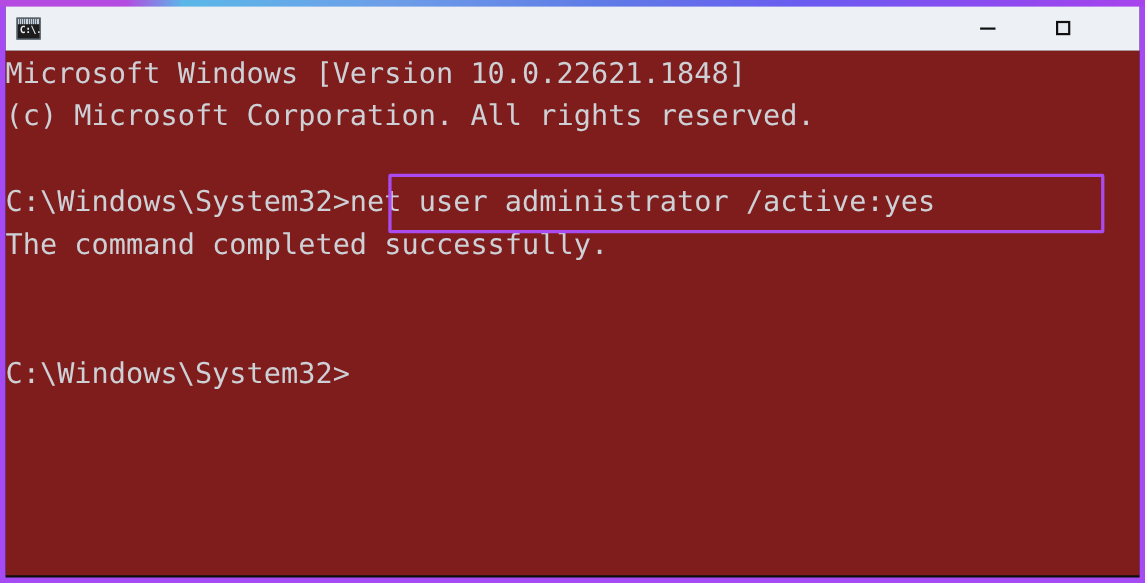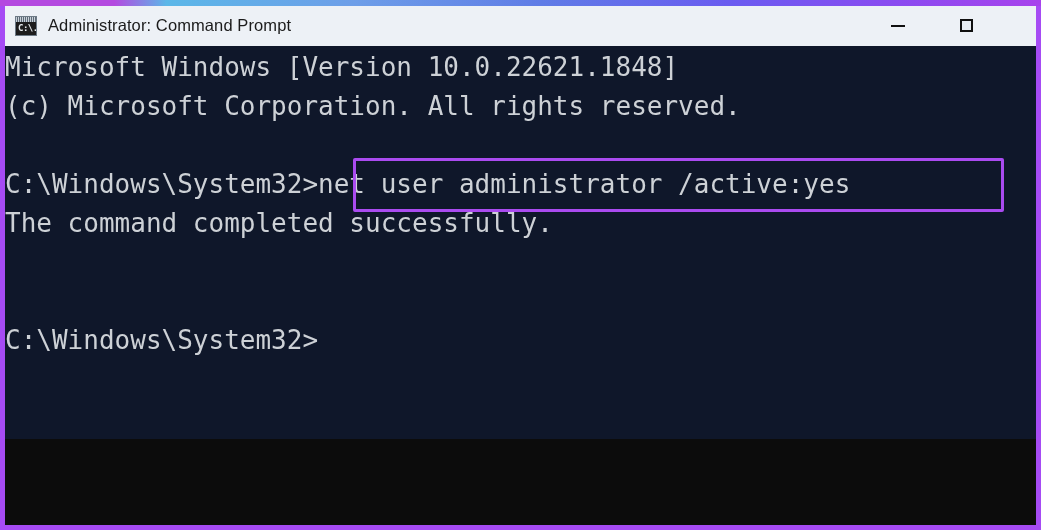--- a/index.html
+++ b/index.html
@@ -134,22 +134,22 @@
     background: #e6ebf1;
   }
   #btn-close { width: 36px; }
 
   
   #console-surface {
     position: absolute;
     left: 5px;
     top: 46px;
     width: 1031px;
-    height: 393px;
-    background: #0f172a;
+    height: 477px;
+    background: #7f1d1d;
     overflow: hidden;
     z-index: 3;
   }
 
   #console-text {
     position: absolute;
     left: 0;
     top: 2px;
     margin: 0;
     padding: 0;
@@ -186,21 +186,20 @@
   <div class="frame-edge" id="frame-edge-right"></div>
   <div class="frame-edge" id="frame-edge-bottom"></div>
 
   <div id="title-bar">
 
     <div id="app-icon">
       <div class="icon-titlestrip"></div>
       <div class="icon-prompt-text">C:\.</div>
     </div>
 
-    <div id="title-text">Administrator: Command Prompt</div>
 
     <div id="window-controls">
       <div class="win-ctrl" id="btn-minimize">
         <span class="glyph-minimize"></span>
       </div>
       <div class="win-ctrl" id="btn-maximize">
         <span class="glyph-maximize"></span>
       </div>
       <div class="win-ctrl" id="btn-close"></div>
     </div>

